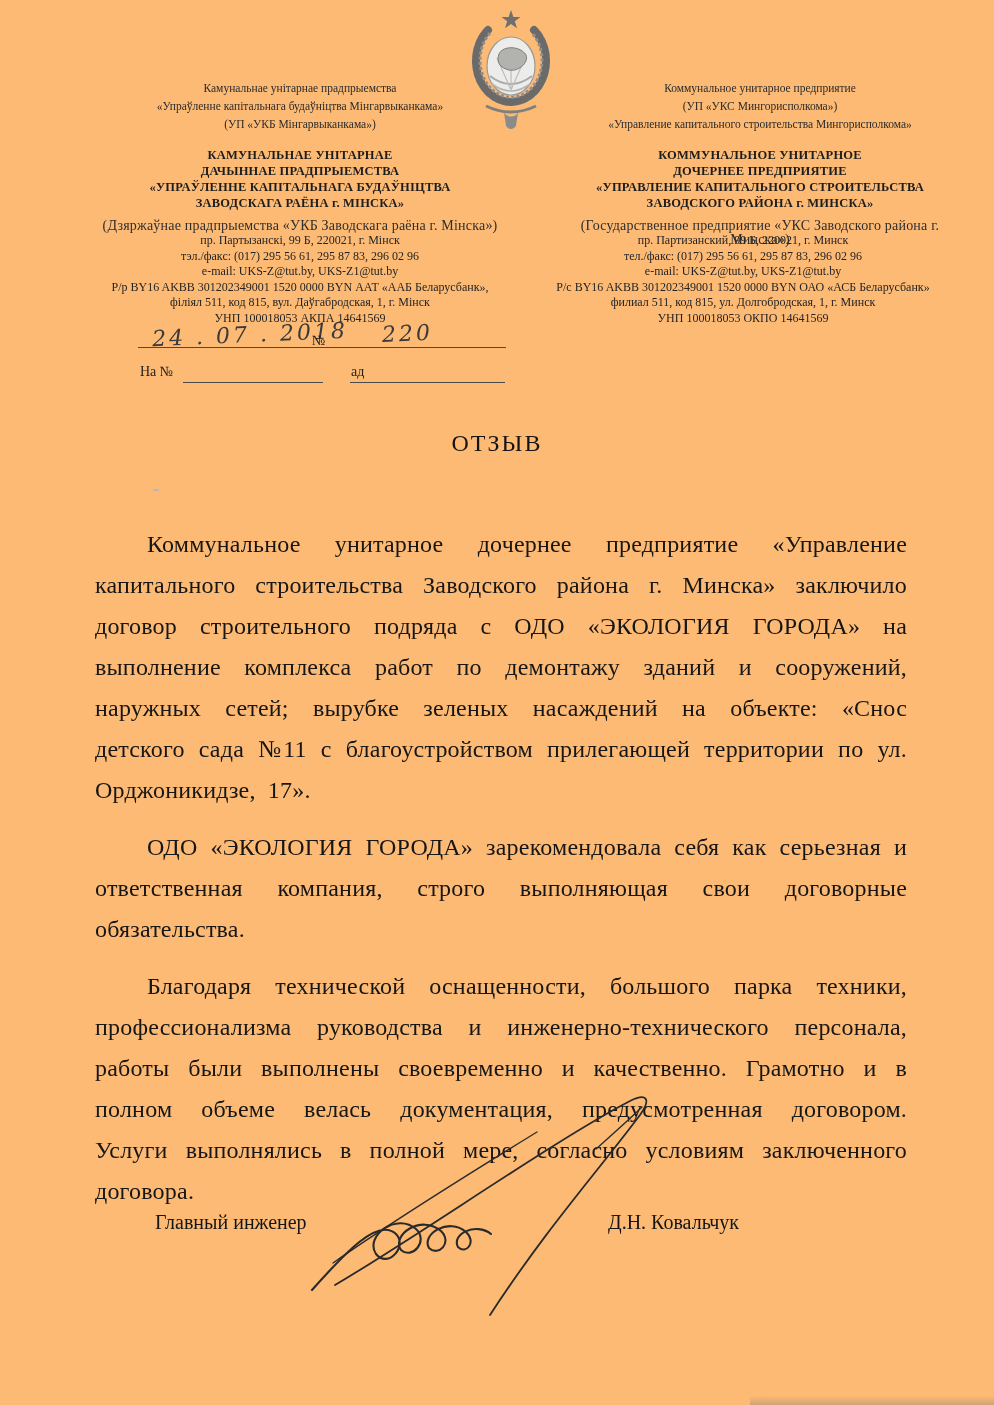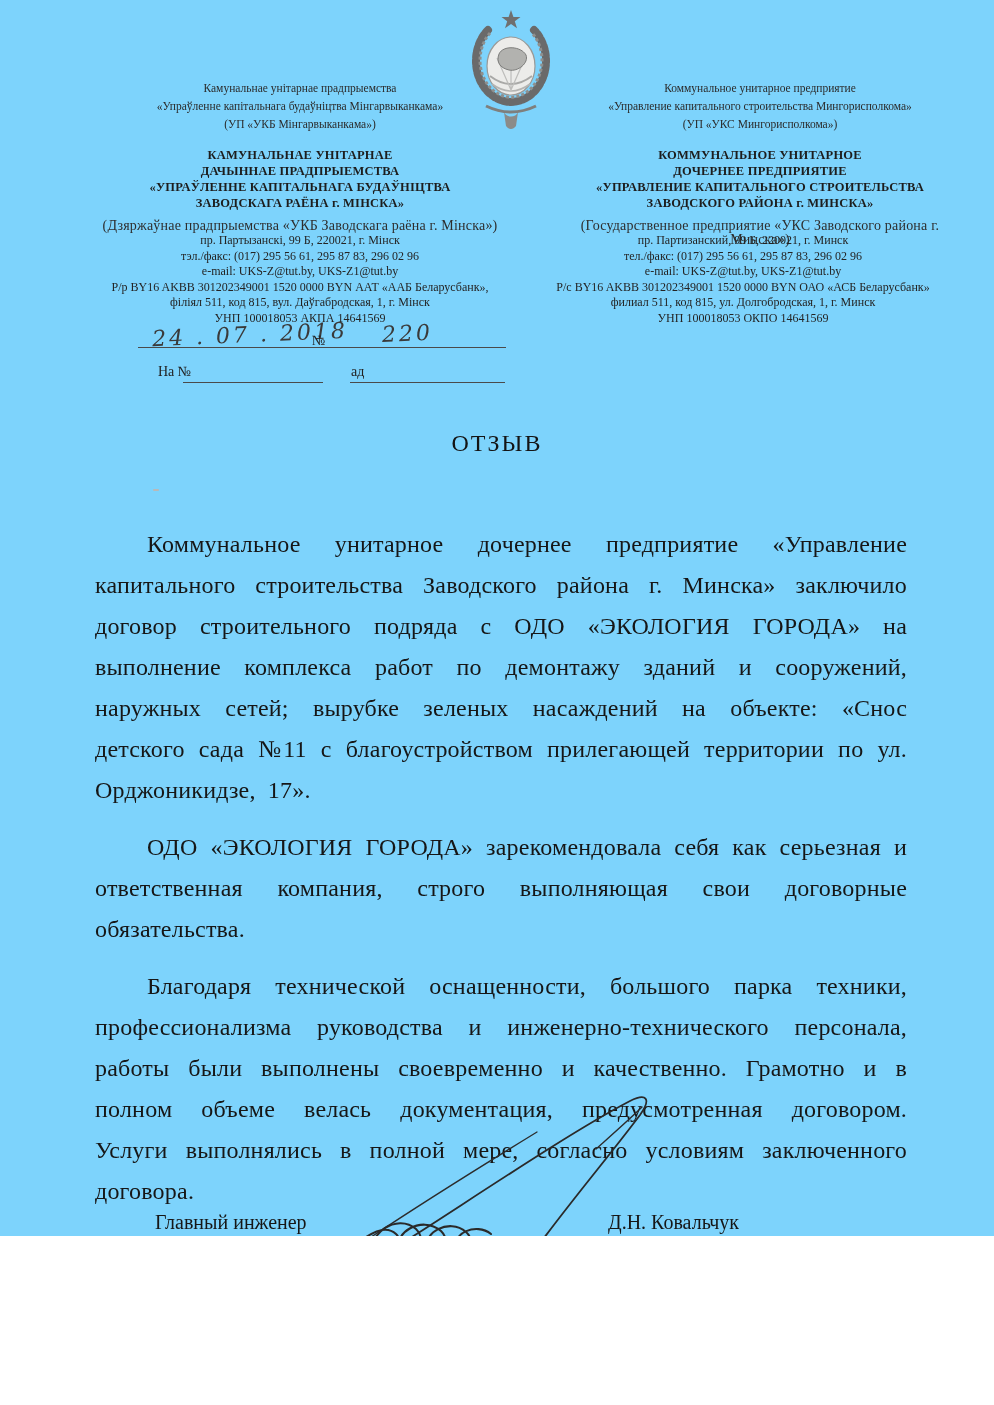--- a/index.html
+++ b/index.html
@@ -1,17 +1,17 @@
 <!DOCTYPE html>
 <html lang="ru"><head>
 <meta charset="utf-8">
 <style>
   html,body{margin:0;padding:0;background:#ffffff;}
   .page{
-    position:relative;width:994px;height:1236px;background:#7dd3fc;
+    position:relative;width:994px;height:1405px;background:#fdba74;
     font-family:"Liberation Serif","DejaVu Serif",serif;color:#1c1c1c;overflow:hidden;
   }
   .abs{position:absolute;}
   .center{text-align:center;}
   
   .org{font-size:11.5px;line-height:18px;color:#2b2b2b;}
   .org-bold{font-size:12.5px;line-height:16px;font-weight:bold;color:#1d1d1d;letter-spacing:.2px;}
   .org-sub{font-size:14px;line-height:14px;color:#2e2e2e;font-weight:normal;margin-top:8px;}
   .contact{font-size:12px;line-height:15.5px;color:#242424;}
   
@@ -61,22 +61,22 @@
     </svg>
   </div>
 
   <div class="abs org center" style="left:100px;top:79px;width:400px;">
     <div>Камунальнае унітарнае прадпрыемства</div>
     <div>«Упраўленне капітальнага будаўніцтва Мінгарвыканкама»</div>
     <div>(УП «УКБ Мінгарвыканкама»)</div>
   </div>
   <div class="abs org center" style="left:558px;top:79px;width:404px;">
     <div>Коммунальное унитарное предприятие</div>
+    <div>(УП «УКС Мингорисполкома»)</div>
     <div>«Управление капитального строительства Мингорисполкома»</div>
-    <div>(УП «УКС Мингорисполкома»)</div>
   </div>
 
   <div class="abs org-bold center" style="left:100px;top:147px;width:400px;">
     <div>КАМУНАЛЬНАЕ УНІТАРНАЕ</div>
     <div>ДАЧЫННАЕ ПРАДПРЫЕМСТВА</div>
     <div>«УПРАЎЛЕННЕ КАПІТАЛЬНАГА БУДАЎНІЦТВА</div>
     <div>ЗАВОДСКАГА РАЁНА г. МІНСКА»</div>
     <div class="org-sub">(Дзяржаўнае прадпрыемства «УКБ Заводскага раёна г. Мінска»)</div>
   </div>
   <div class="abs org-bold center" style="left:558px;top:147px;width:404px;">
@@ -102,21 +102,21 @@
     <div>Р/с BY16 AKBB 301202349001 1520 0000 BYN ОАО «АСБ Беларусбанк»</div>
     <div>филиал 511, код 815, ул. Долгобродская, 1, г. Минск</div>
     <div>УНП 100018053 ОКПО 14641569</div>
   </div>
 
   <div class="abs hand" style="left:152px;top:322px;">24 . 07 . 2018</div>
   <div class="abs ref-label" style="left:312px;top:333px;">№</div>
   <div class="abs hand" style="left:382px;top:321px;">220</div>
   <div class="abs rule" style="left:138px;top:347px;width:368px;"></div>
 
-  <div class="abs ref-label" style="left:140px;top:364px;margin-left:18px;">На №</div>
+  <div class="abs ref-label" style="left:140px;top:364px;">На №</div>
   <div class="abs rule" style="left:183px;top:382px;width:140px;"></div>
   <div class="abs ref-label" style="left:328px;top:364px;margin-left:23px;">ад</div>
   <div class="abs rule" style="left:350px;top:382px;width:155px;"></div>
 
   <div class="abs title center" style="left:0;top:430px;width:994px;">ОТЗЫВ</div>
 
   <div class="abs speck" style="left:153px;top:489px;width:6px;height:2px;"></div>
 
   <div class="abs body-text" style="left:95px;top:524px;">
     <p>Коммунальное унитарное дочернее предприятие «Управление капитального строительства Заводского района г. Минска» заключило договор строительного подряда с ОДО «ЭКОЛОГИЯ ГОРОДА» на выполнение комплекса работ по демонтажу зданий и сооружений, наружных сетей; вырубке зеленых насаждений на объекте: «Снос детского сада №11 с благоустройством прилегающей территории по ул. Орджоникидзе, 17».</p>

